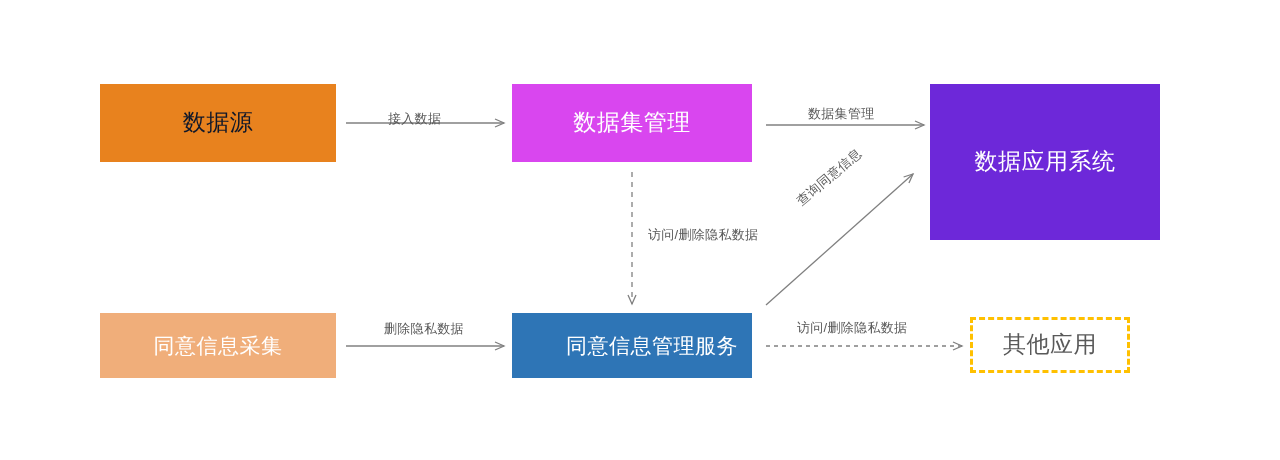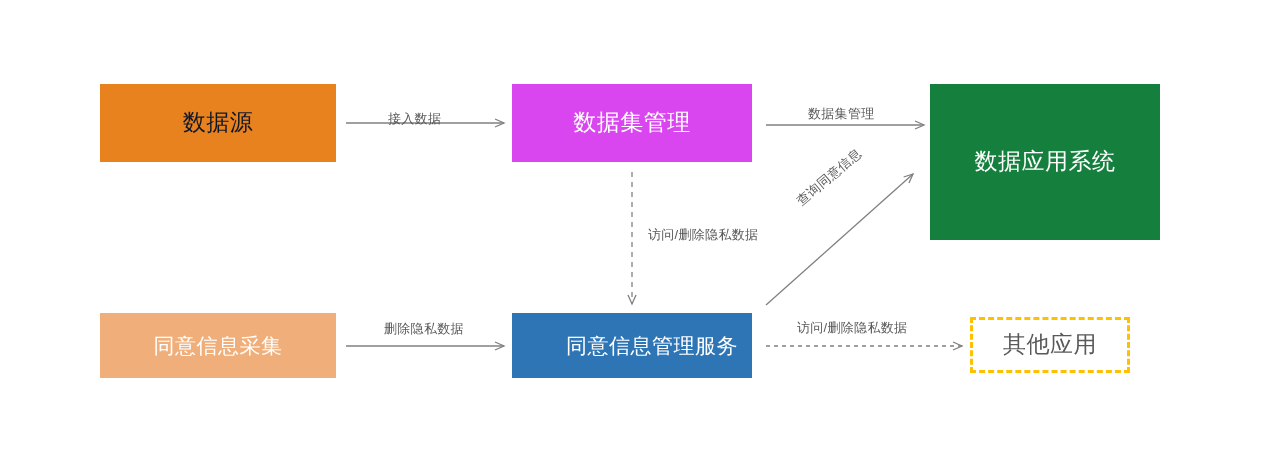--- a/index.html
+++ b/index.html
@@ -50,21 +50,21 @@
   #node-dataset-mgmt {
     left: 512px; top: 84px; width: 240px; height: 78px;
     background: #d946ef;
   }
   #node-dataset-mgmt .node-label {
     color: #ffffff; font-size: 23px;
   }
 
   #node-data-app-system {
     left: 930px; top: 84px; width: 230px; height: 156px;
-    background: #15803d;
+    background: #6d28d9;
   }
   #node-data-app-system .node-label {
     color: #ffffff; font-size: 23px;
   }
 
   #node-consent-collect {
     left: 100px; top: 313px; width: 236px; height: 65px;
     background: #F0AE7A;
   }
   #node-consent-collect .node-label {

